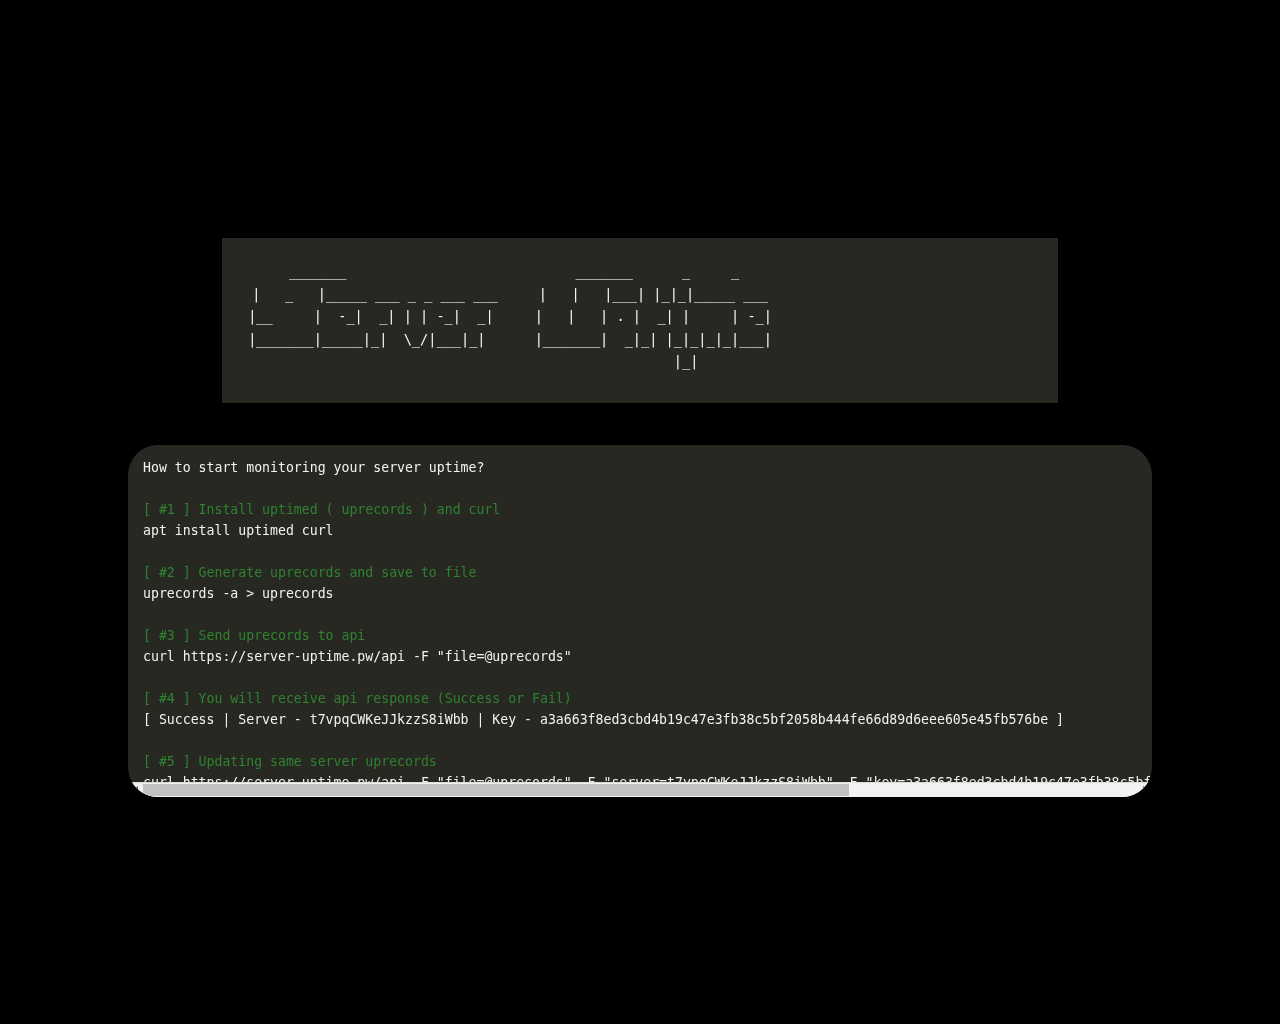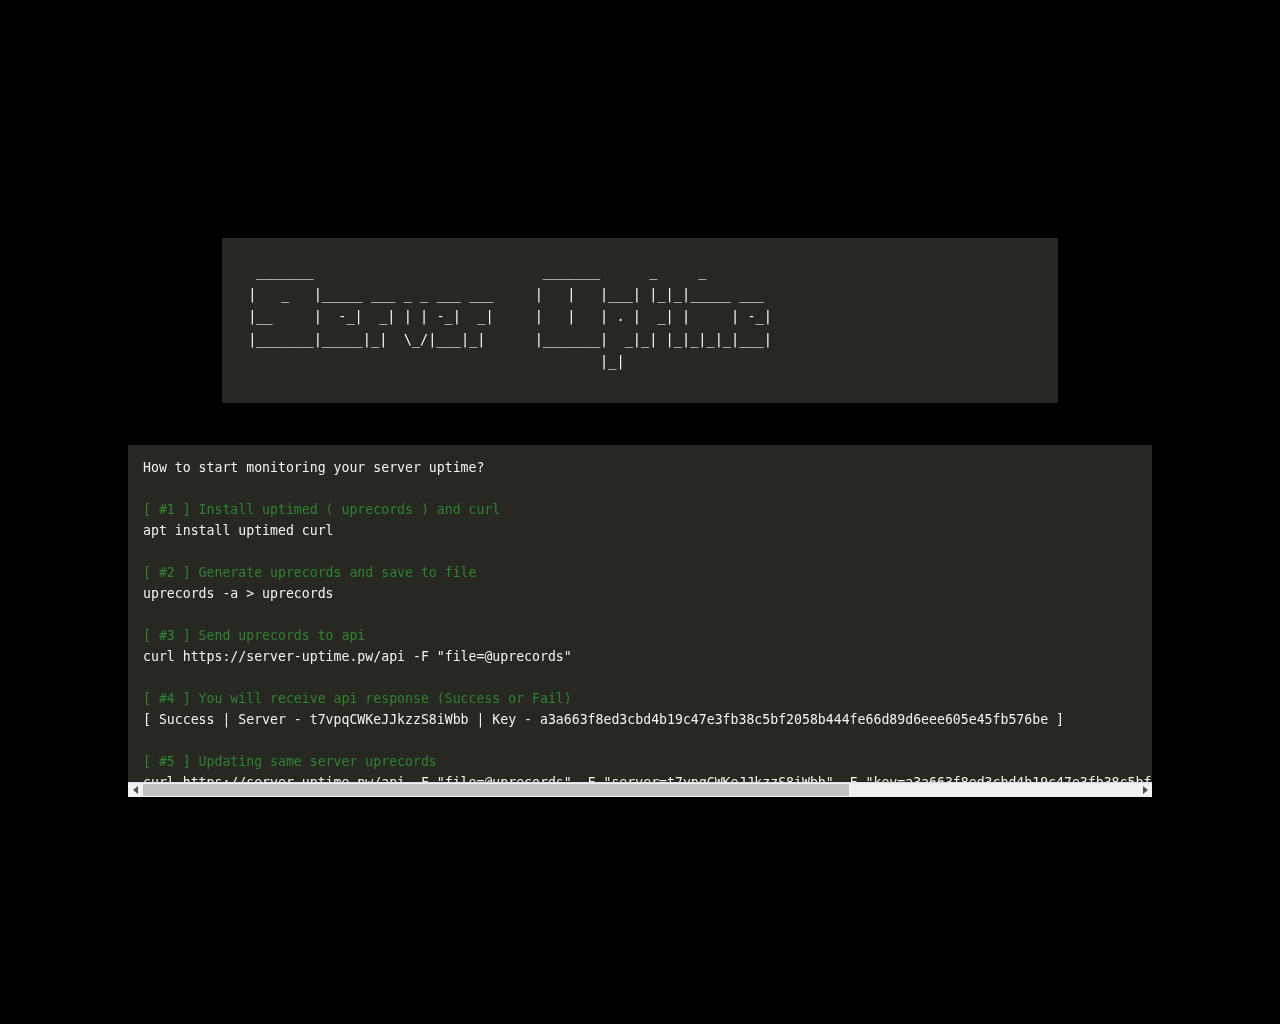--- a/index.html
+++ b/index.html
@@ -36,31 +36,33 @@
     top: 22px;
     margin: 0;
     padding: 0;
     color: #f8f8f2;
     font-family: "DejaVu Sans Mono", "Liberation Mono", monospace;
     font-size: 13.6px;
     line-height: 22.5px;
     letter-spacing: 0px;
     white-space: pre;
     font-weight: 400;
+    text-align: center;
   }
 
   
   .console {
     position: absolute;
     left: 128px;
     top: 445px;
     width: 1024px;
     height: 352px;
     background: #272822;
     overflow: hidden;
+    border-radius: 30px;
   }
   .console-viewport {
     position: absolute;
     left: 0;
     top: 0;
     width: 1024px;
     height: 337px;
     overflow: hidden;
   }
   .console-lines {

